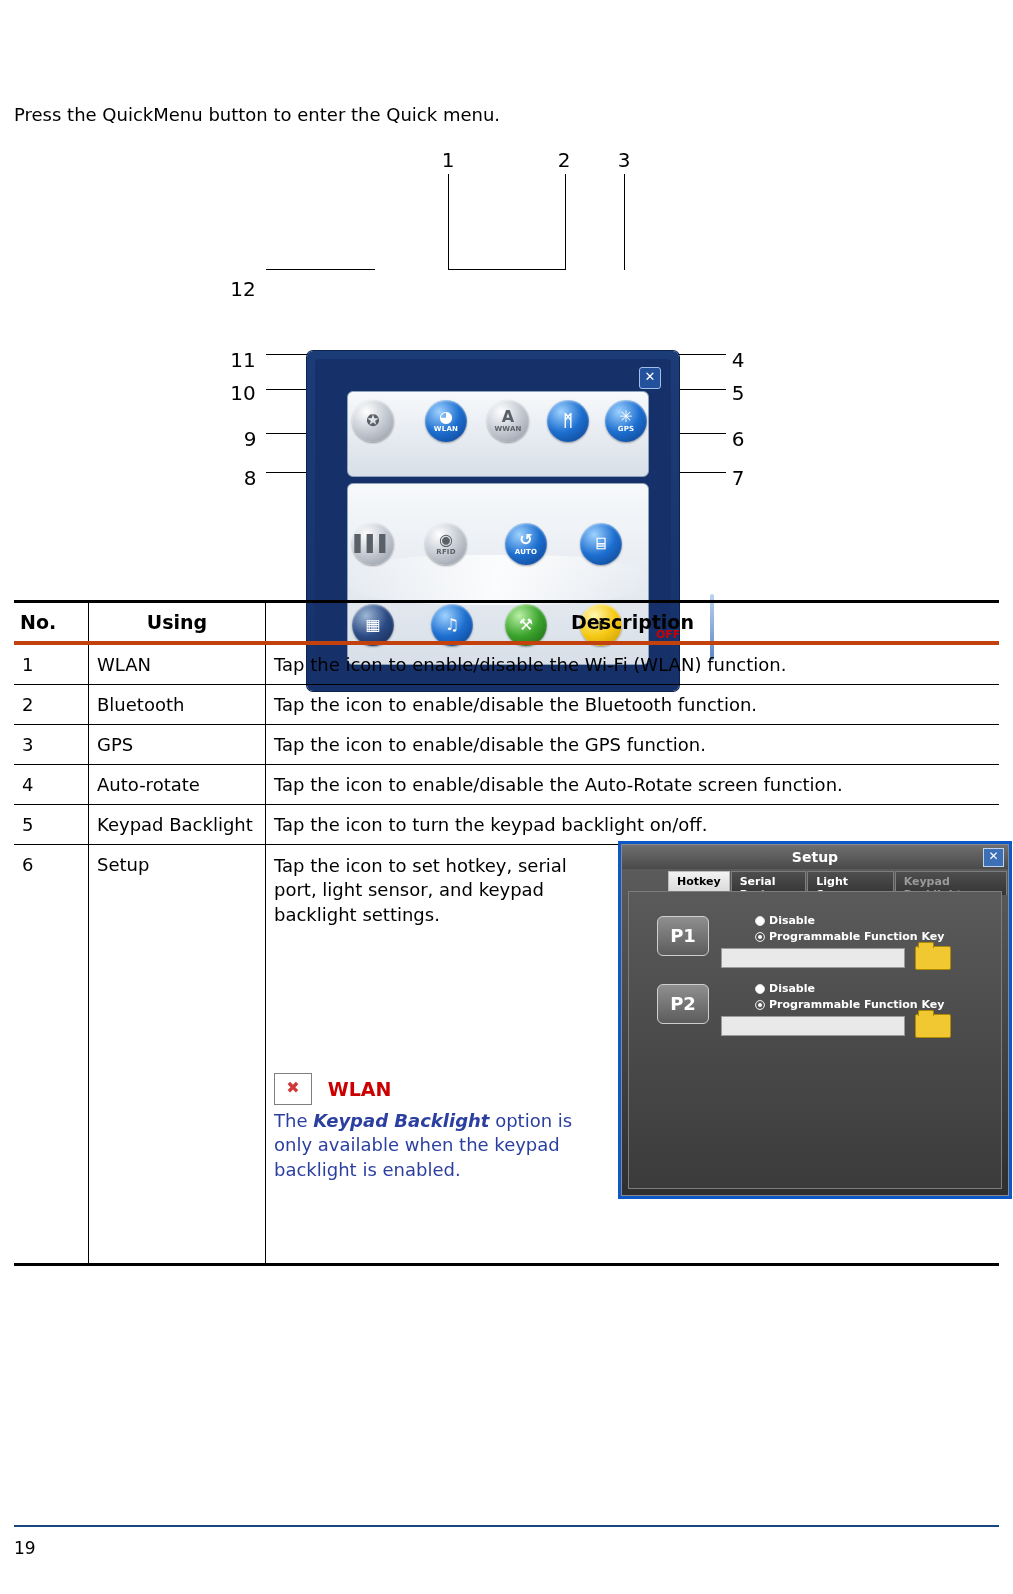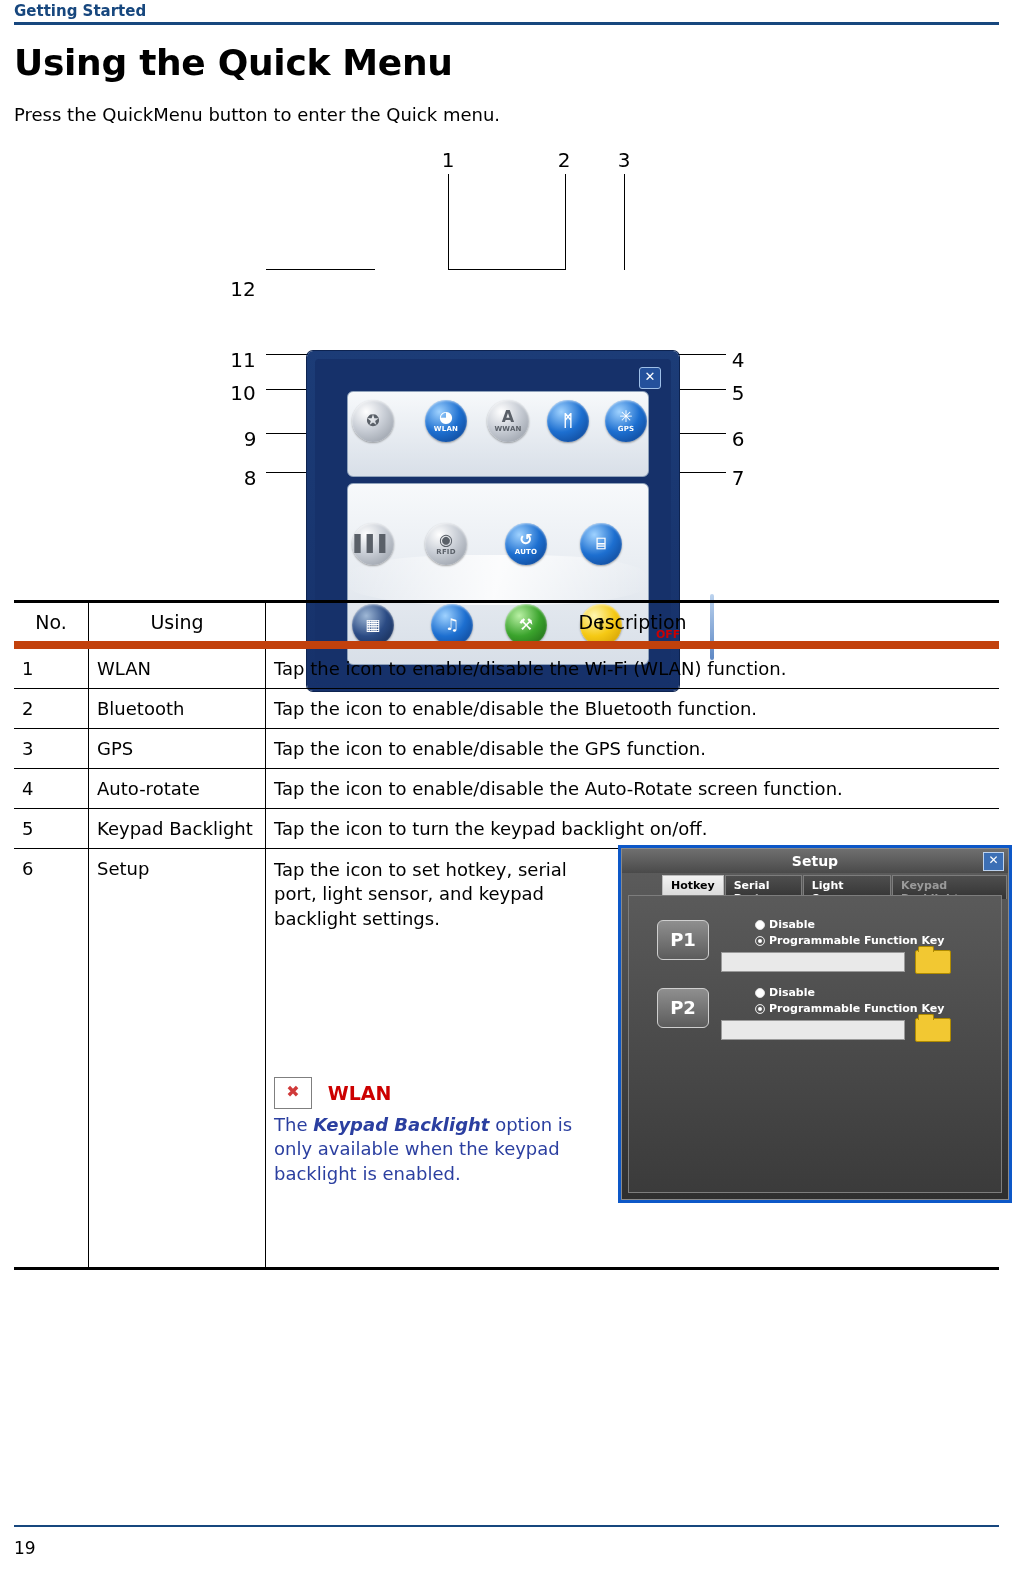--- a/index.html
+++ b/index.html
@@ -91,22 +91,22 @@
     pointer-events:none;
   }
 
   
   .tbl{
     position:absolute;left:14px;top:600px;width:985px;
     border-collapse:collapse;
     font-size:18px;
   }
   .tbl th{
-    border-top:3px solid #000;border-bottom:8px solid #c2410c;
-    padding:8px 6px;font-size:19px;font-weight:normal;text-align:center;
+    border-top:3px solid #000;border-bottom:4px solid #c2410c;
+    padding:8px 6px;font-size:19px;font-weight:bold;
   }
   .tbl td{
     border-bottom:1px solid #000;padding:9px 8px;vertical-align:top;
     font-size:18px;
   }
   .c-no{width:58px;text-align:left;}
   .c-item{width:160px;}
   .c-desc{}
   .th-sep{border-left:1px solid #000;}
   .td-sep{border-left:1px solid #000;}
@@ -138,21 +138,21 @@
   }
   .ss-title{
     position:absolute;left:0;top:0;width:100%;height:24px;
     color:#fff;font-size:14px;font-weight:bold;text-align:center;line-height:24px;
     background:linear-gradient(#6f6f6f,#4a4a4a);
   }
   .ss-close{
     position:absolute;right:4px;top:3px;width:19px;height:17px;background:#3c6fb5;
     border:1px solid #bcd2ef;color:#fff;font-size:12px;line-height:15px;text-align:center;
   }
-  .ss-tabs{position:absolute;left:6px;top:26px;height:24px;display:flex;padding-left:34px;}
+  .ss-tabs{position:absolute;left:12px;top:26px;height:24px;display:flex;padding-left:34px;}
   .ss-tab{
     font-size:11px;font-weight:bold;color:#fff;padding:3px 8px;margin-right:1px;
     background:linear-gradient(#4e4e4e,#343434);border:1px solid #7d7d7d;border-bottom:none;
   }
   .ss-tab.active{background:linear-gradient(#f2f2f2,#d6d6d6);color:#000;border-color:#bbb;}
   .ss-tab.dim{color:#9a9a9a;}
   .ss-body{
     position:absolute;left:6px;top:46px;right:6px;bottom:6px;
     background:linear-gradient(#5a5a5a,#3b3b3b);border:1px solid #7d7d7d;
   }
@@ -185,26 +185,21 @@
   }
   .footer-num{
     position:absolute;left:14px;top:1538px;font-size:17px;color:#000;
   }
 </style>
 </head>
 <body>
 
 <div class="page">
 
-  <div class="header">
-    <div class="header-title">Getting Started</div>
-    <div class="header-rule"></div>
-  </div>
-
-  <div class="doc-title">Using the Quick Menu</div>
+
   <div class="intro">Press the QuickMenu button to enter the Quick menu.</div>
 
   <div class="figure">
 
     <div class="callout" style="left:436px;top:8px;width:24px;">1</div>
     <div class="callout" style="left:552px;top:8px;width:24px;">2</div>
     <div class="callout" style="left:612px;top:8px;width:24px;">3</div>
     <div class="callout" style="left:726px;top:208px;width:24px;">4</div>
     <div class="callout" style="left:726px;top:241px;width:24px;">5</div>
     <div class="callout" style="left:726px;top:287px;width:24px;">6</div>

